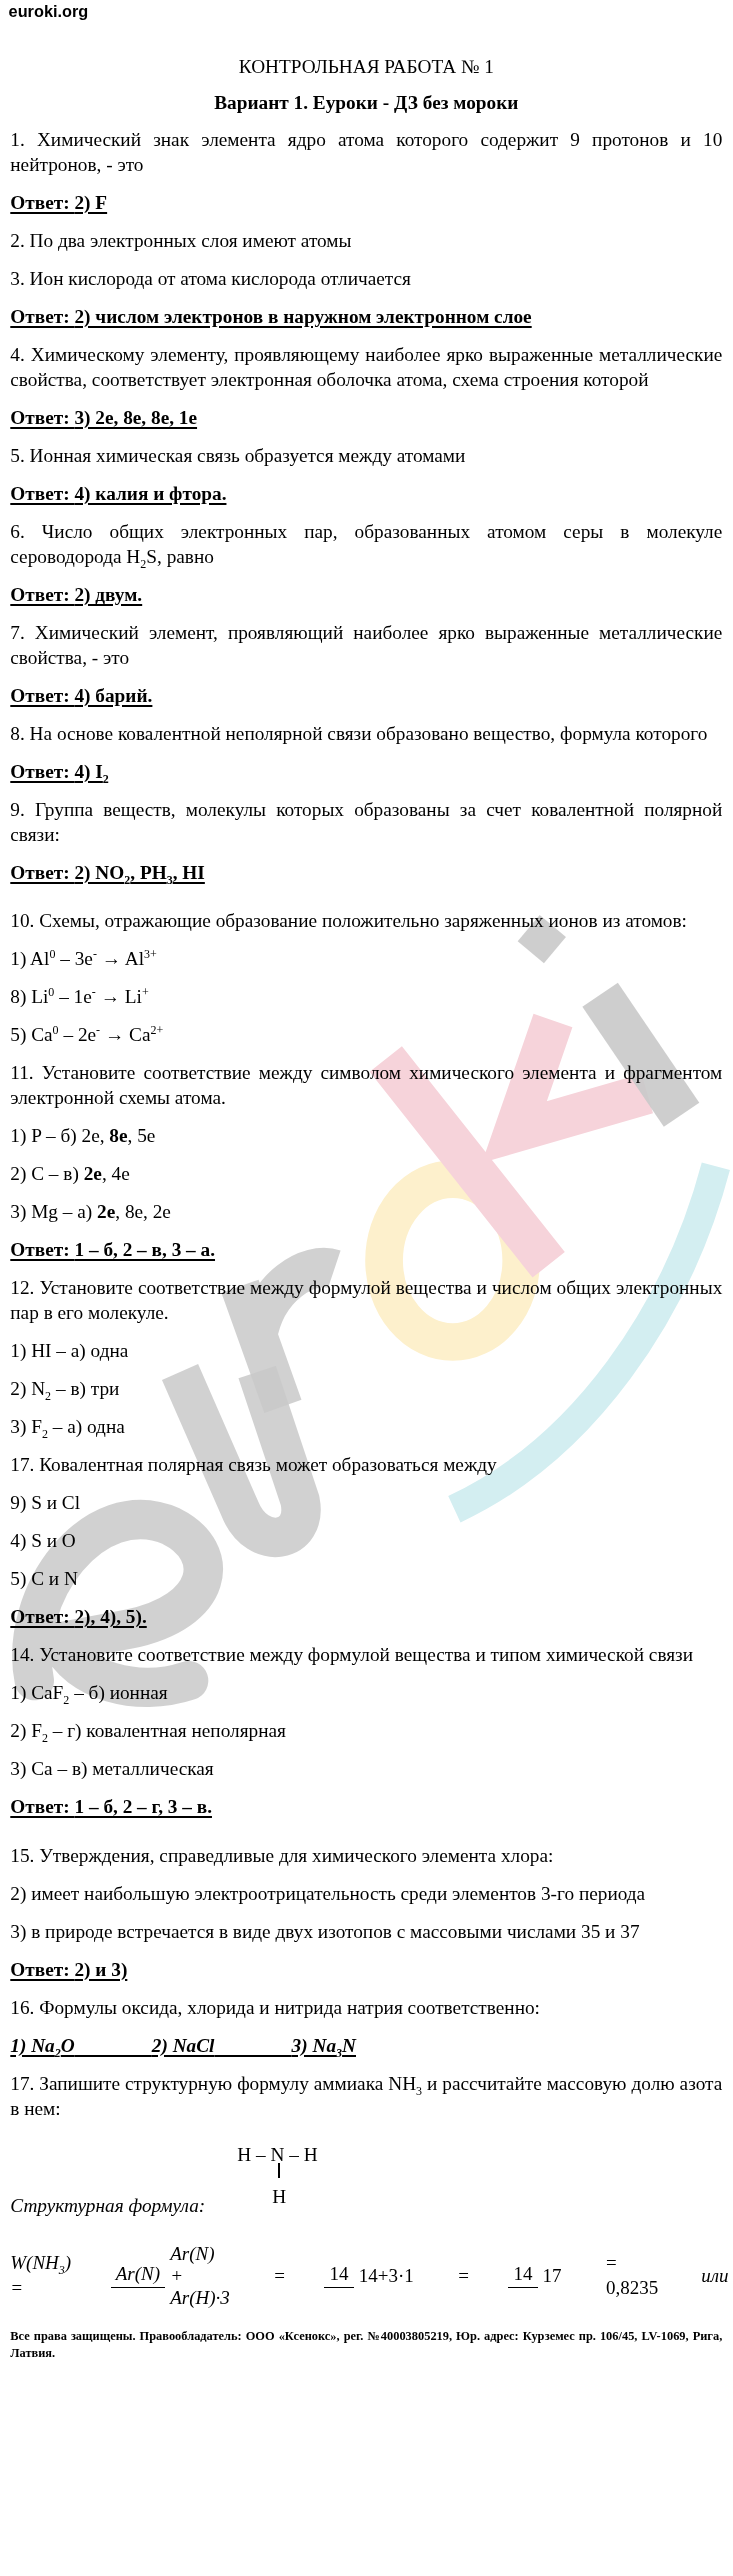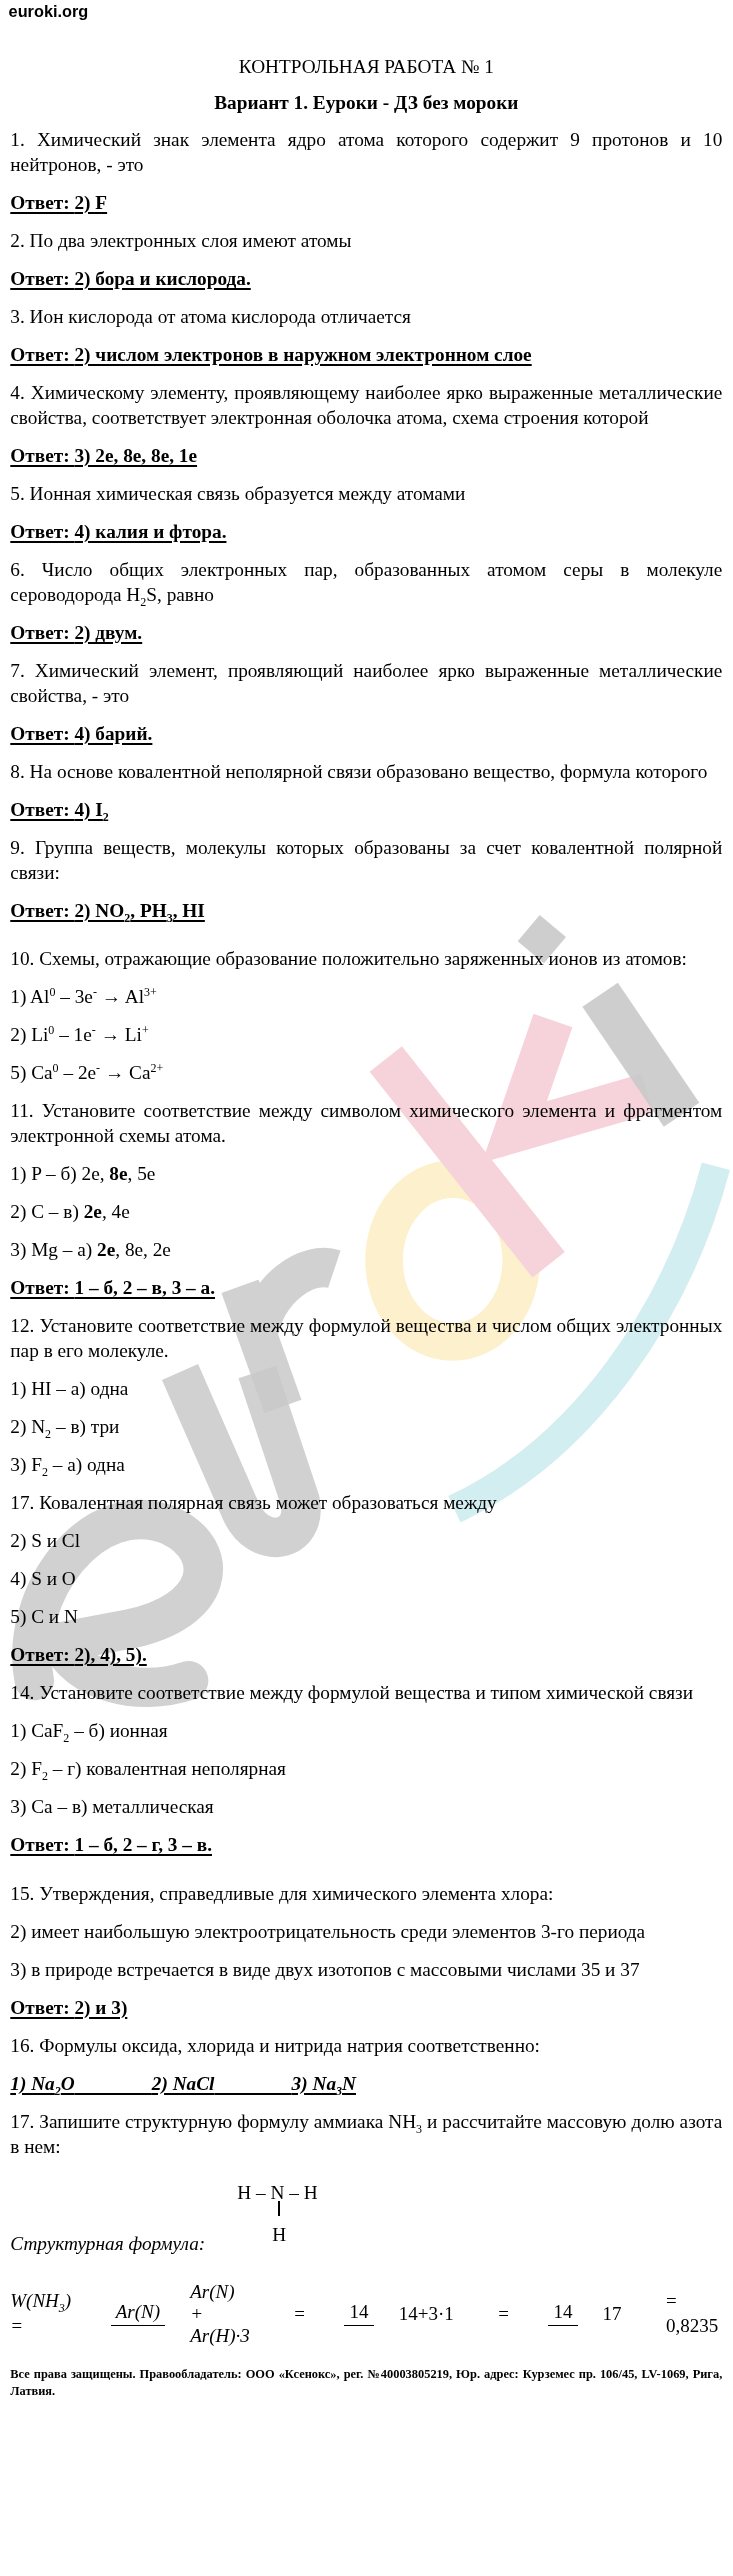--- a/index.html
+++ b/index.html
@@ -17,21 +17,21 @@
   .gap { height: 10.3px; }
   .formulas16 { font-weight: bold; font-style: italic; text-decoration: underline; text-decoration-thickness: 1.7px; text-underline-offset: 2.6px; display: inline-block; white-space: pre; }
   .struct { position: relative; height: 96px; margin-bottom: 12px; text-align: center; }
   .struct .hnh { position: absolute; left: 227px; top: 8.6px; }
   .struct .bar { position: absolute; left: 268px; top: 29px; width: 1.3px; height: 15.4px; background: #000; }
   .struct .hb { position: absolute; left: 262px; top: 50px; }
   .struct .label { position: absolute; left: 0; top: 59px; font-style: italic; }
   .calc { display: flex; align-items: center; font-size: 19px; margin-bottom: 19px; gap: 36px; }
   .frac { display: inline-flex; align-items: center; margin: 0 3.4px; }
   .frac .num { padding: 0 5.1px 1.7px; border-bottom: 1.3px solid #000; line-height: 22px; }
-  .frac .den { padding: 1.7px 5.1px 0; line-height: 22px; margin-left: 20px; }
+  .frac .den { padding: 1.7px 5.1px 0; line-height: 22px; }
   .it { font-style: italic; }
   .footer { font-weight: bold; font-size: 12.4px; line-height: 17px; text-align: justify; }
   .watermark { position: absolute; left: 0; top: 0; width: 733px; height: 2576px; z-index: 1; pointer-events: none; }
 </style>
 </head>
 <body>
 
 <div class="page">
 
   <svg class="watermark" viewBox="0 0 855 3004">
@@ -55,21 +55,20 @@
   <div class="site">euroki.org</div>
 
   <div class="doc">
     <p class="title">КОНТРОЛЬНАЯ РАБОТА № 1</p>
     <p class="subtitle">Вариант 1. Еуроки - ДЗ без мороки</p>
 
     <p>1. Химический знак элемента ядро атома которого содержит 9 протонов и 10 нейтронов, - это</p>
     <p><span class="ans"><span>Ответ: </span><span>2) F</span></span></p>
 
     <p>2. По два электронных слоя имеют атомы</p>
-    <p><span class="ans"><span>Ответ: </span><span>2) бора и кислорода.</span></span></p>
 
     <p>3. Ион кислорода от атома кислорода отличается</p>
     <p><span class="ans"><span>Ответ: </span><span>2) числом электронов в наружном электронном слое</span></span></p>
 
     <p>4. Химическому элементу, проявляющему наиболее ярко выраженные металлические свойства, соответствует электронная оболочка атома, схема строения которой</p>
     <p><span class="ans"><span>Ответ: </span><span>3) 2е, 8е, 8е, 1е</span></span></p>
 
     <p>5. Ионная химическая связь образуется между атомами</p>
     <p><span class="ans"><span>Ответ: </span><span>4) калия и фтора.</span></span></p>
 
@@ -81,36 +80,36 @@
 
     <p>8. На основе ковалентной неполярной связи образовано вещество, формула которого</p>
     <p><span class="ans"><span>Ответ: </span><span>4) I</span><sub>2</sub></span></p>
 
     <p>9. Группа веществ, молекулы которых образованы за счет ковалентной полярной связи:</p>
     <p><span class="ans"><span>Ответ: </span><span>2) NO</span><sub>2</sub><span>, PH</span><sub>3</sub><span>, HI</span></span></p>
     <div class="gap"></div>
 
     <p>10. Схемы, отражающие образование положительно заряженных ионов из атомов:</p>
     <p class="opt"><span>1) Al</span><sup>0</sup><span> – 3e</span><sup>-</sup><span> → Al</span><sup>3+</sup></p>
-    <p class="opt"><span>2) Li</span><sup>0</sup><span> – 1e</span><sup>-</sup><span> → Li</span><sup>+</sup></p>
+    <p class="opt"><span>8) Li</span><sup>0</sup><span> – 1e</span><sup>-</sup><span> → Li</span><sup>+</sup></p>
     <p class="opt"><span>5) Ca</span><sup>0</sup><span> – 2e</span><sup>-</sup><span> → Ca</span><sup>2+</sup></p>
 
     <p>11. Установите соответствие между символом химического элемента и фрагментом электронной схемы атома.</p>
     <p class="opt"><span>1) P – б) 2е, </span><span class="b-u">8е</span><span>, 5е</span></p>
     <p class="opt"><span>2) C – в) </span><span class="b-u">2е</span><span>, 4е</span></p>
     <p class="opt"><span>3) Mg – а) </span><span class="b-u">2е</span><span>, 8е, 2е</span></p>
     <p><span class="ans"><span>Ответ: </span><span>1 – б, 2 – в, 3 – а.</span></span></p>
 
     <p>12. Установите соответствие между формулой вещества и числом общих электронных пар в его молекуле.</p>
     <p class="opt"><span>1) HI – а) одна</span></p>
     <p class="opt"><span>2) N</span><sub>2</sub><span> – в) три</span></p>
     <p class="opt"><span>3) F</span><sub>2</sub><span> – а) одна</span></p>
 
     <p>17. Ковалентная полярная связь может образоваться между</p>
-    <p class="opt">2) S и Cl</p>
+    <p class="opt">9) S и Cl</p>
     <p class="opt">4) S и O</p>
     <p class="opt">5) C и N</p>
     <p><span class="ans"><span>Ответ: </span><span>2), 4), 5).</span></span></p>
 
     <p>14. Установите соответствие между формулой вещества и типом химической связи</p>
     <p class="opt"><span>1) CaF</span><sub>2</sub><span> – б) ионная</span></p>
     <p class="opt"><span>2) F</span><sub>2</sub><span> – г) ковалентная неполярная</span></p>
     <p class="opt"><span>3) Ca – в) металлическая</span></p>
     <p><span class="ans"><span>Ответ: </span><span>1 – б, 2 – г, 3 – в.</span></span></p>
     <div class="gap"></div>

